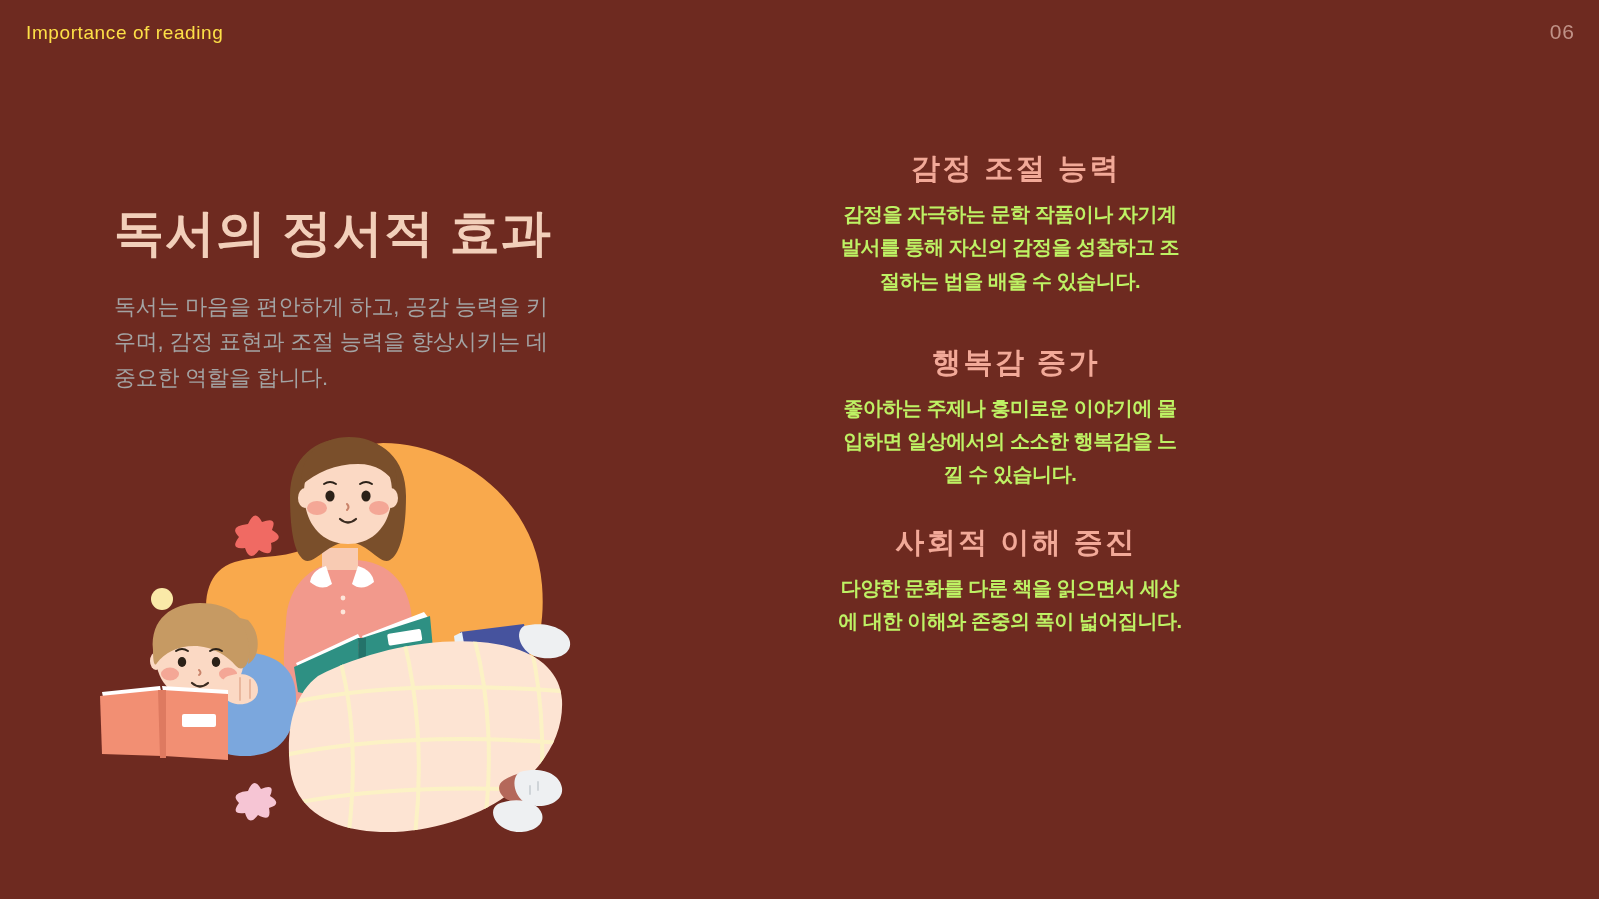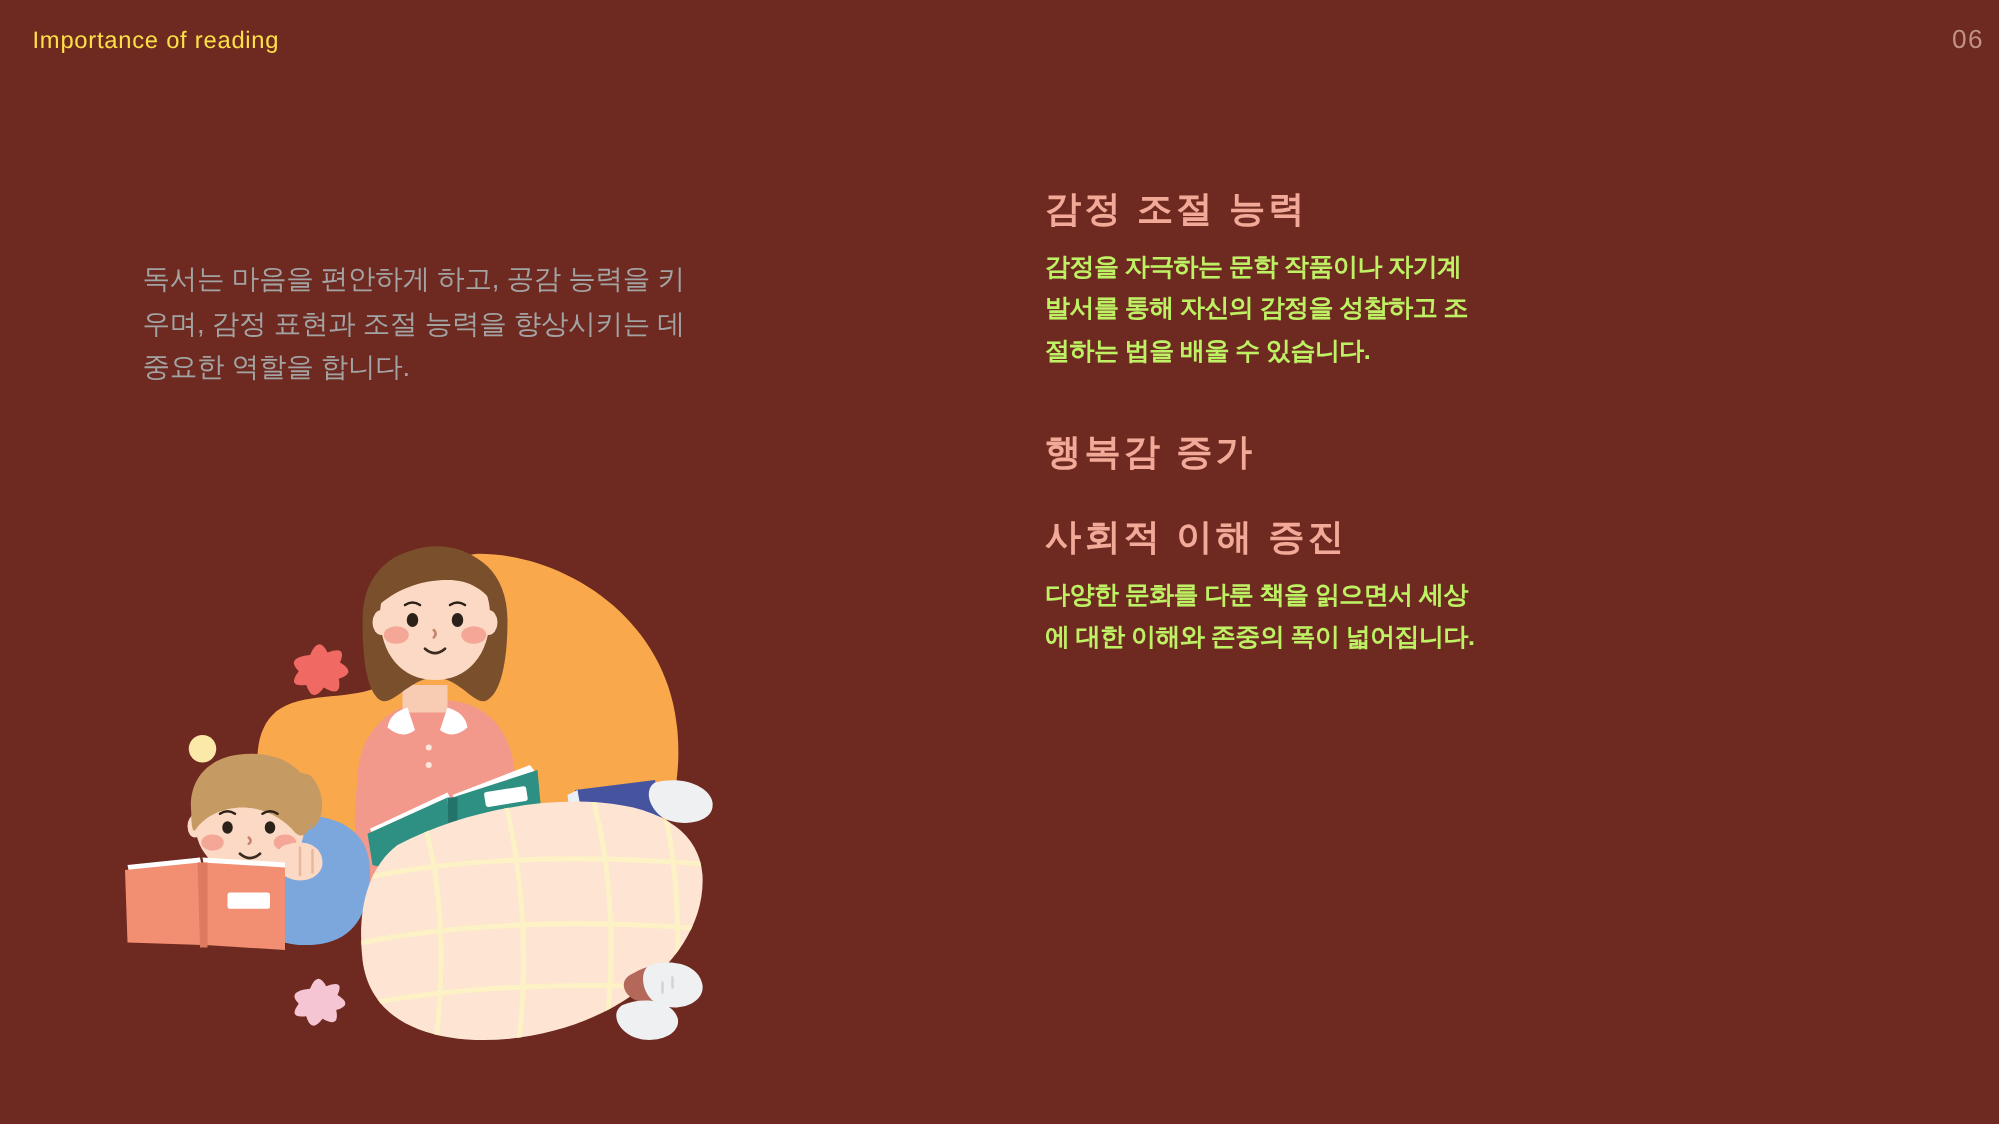--- a/index.html
+++ b/index.html
@@ -32,21 +32,21 @@
     left: 26px;
     top: 22px;
     font-size: 19px;
     letter-spacing: 0.6px;
     color: #fde047;
     font-weight: 400;
   }
 
   .page-num {
     position: absolute;
-    right: 12px;
+    right: 24px;
     top: 20px;
     font-size: 21px;
     letter-spacing: 1px;
     color: #c09287;
     font-weight: 400;
   }
 
   
   .left-col {
     position: absolute;
@@ -86,20 +86,21 @@
   
   .right-col {
     position: absolute;
     left: 836px;
     top: 150px;
     width: 360px;
   }
 
   .feature {
     margin-bottom: 34px;
+    text-align: center;
   }
   .feature:last-child { margin-bottom: 12px; }
 
   .feature-title {
     font-size: 29px;
     font-weight: 700;
     color: #f2a998;
     letter-spacing: 2.5px;
     line-height: 1.25;
     margin-bottom: 12px;
@@ -122,20 +123,21 @@
 </head>
 <body>
 
 <div class="slide">
 
   <div class="kicker">Importance of reading</div>
 
   <div class="page-num">06</div>
 
   <div class="left-col">
+    <h1 class="main-title">독서의 정서적 효과</h1>
     <p class="main-desc">독서는 마음을 편안하게 하고, 공감 능력을 키우며, 감정 표현과 조절 능력을 향상시키는 데 중요한 역할을 합니다.</p>
   </div>
 
   <div class="illus-wrap">
     <svg viewBox="0 0 480 440" xmlns="http://www.w3.org/2000/svg" aria-hidden="true">
 
       <g>
         <path d="M283 23
                  C 352 23, 435 75, 442 165
                  C 450 262, 388 310, 330 312
@@ -317,20 +319,21 @@
   <div class="right-col">
 
     <div class="feature f1">
       <div class="feature-title">감정 조절 능력</div>
       <div class="feature-body">감정을 자극하는 문학 작품이나 자기계발서를 통해 자신의 감정을 성찰하고 조절하는 법을 배울 수 있습니다.</div>
     </div>
 
 
     <div class="feature f3">
       <div class="feature-title">행복감 증가</div>
+      <div class="feature-body">좋아하는 주제나 흥미로운 이야기에 몰입하면 일상에서의 소소한 행복감을 느낄 수 있습니다.</div>
     </div>
 
     <div class="feature f4">
       <div class="feature-title">사회적 이해 증진</div>
       <div class="feature-body">다양한 문화를 다룬 책을 읽으면서 세상에 대한 이해와 존중의 폭이 넓어집니다.</div>
     </div>
 
   </div>
 
 </div>

